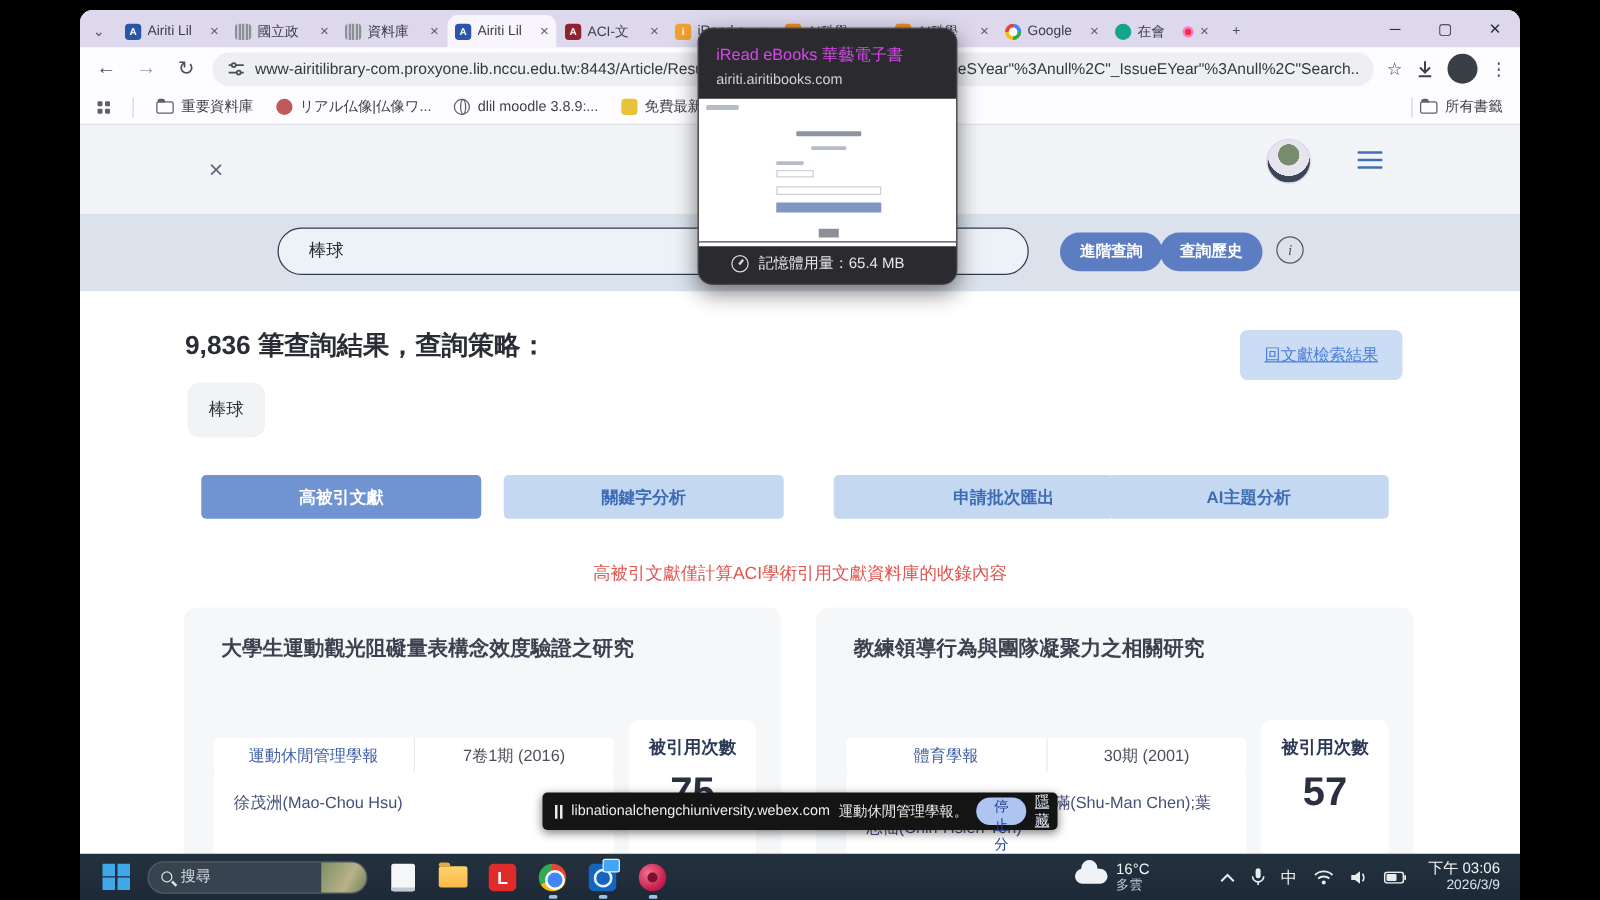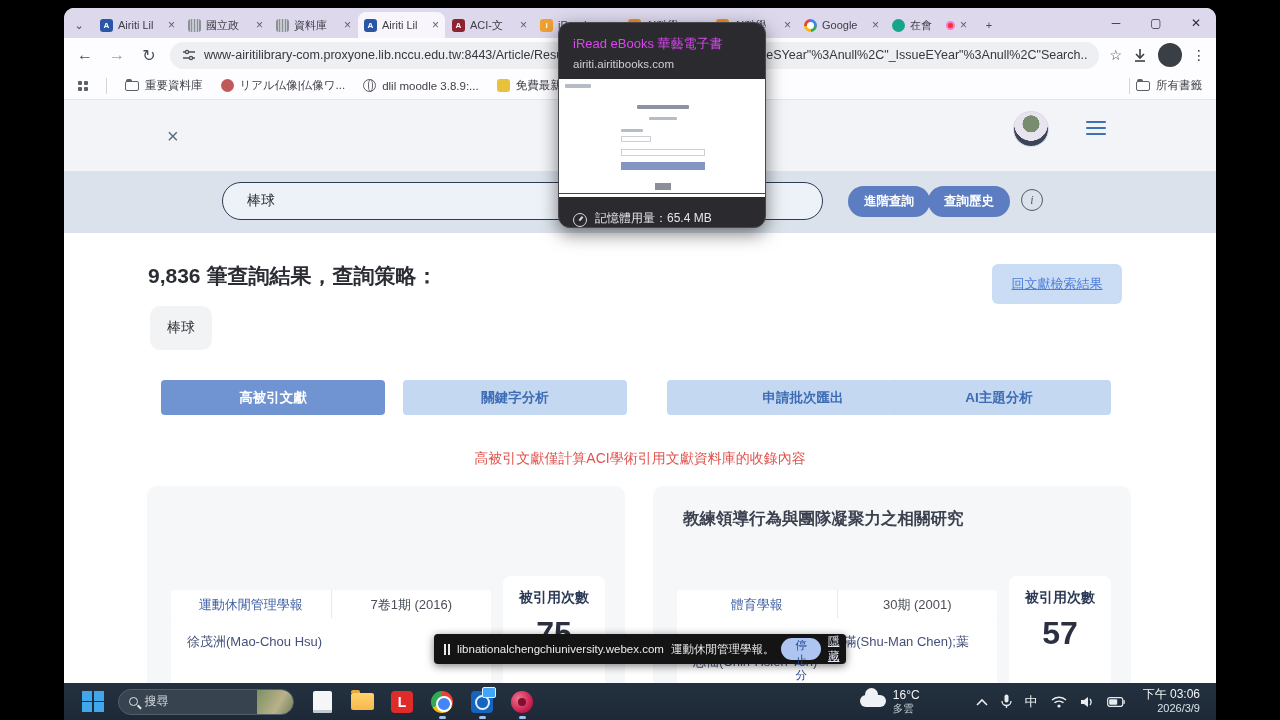--- a/index.html
+++ b/index.html
@@ -124,21 +124,21 @@
   .preview { position:absolute; left:494px; top:22px; width:208px; height:206px; background:#2b2b2f;
     border:1px solid #48484e; border-radius:12px; z-index:60; box-shadow:0 6px 18px rgba(0,0,0,.5);
     overflow:hidden; }
   .pv-title { margin:12px 14px 0; font-size:13px; color:#d946ef; white-space:nowrap; overflow:hidden; }
   .pv-url { margin:5px 14px 0; font-size:11.5px; color:#cfcfd5; }
   .pv-thumb { margin-top:9px; width:100%; height:118px; background:#fff; position:relative; }
   .pv-thumb .mockline { position:absolute; background:#b6bcc6; border-radius:1px; }
   .pv-thumb .mockinput { position:absolute; border:1px solid #ccd0d6; background:#fff; }
   .pv-thumb .mockbtn { position:absolute; background:#8296c2; }
   .pv-foot { position:absolute; left:0; bottom:0; width:100%; height:34px; border-top:1px solid #47474d;
-    display:flex; align-items:flex-end; gap:8px; padding:0 14px; }
+    display:flex; align-items:center; gap:8px; padding:0 26px; }
   .gauge { width:14px; height:14px; border-radius:50%; border:1.5px solid #d9d9de; position:relative; }
   .gauge::after { content:""; position:absolute; left:6px; top:2px; width:1.5px; height:5px;
     background:#d9d9de; transform:rotate(40deg); }
   .pv-mem { font-size:12px; color:#e6e6ea; }
 
   
   .taskbar { position:absolute; left:0; top:683px; width:1152px; height:37px;
     background:linear-gradient(180deg,#24313f,#1d2936); display:flex; align-items:center; z-index:50; }
   .startlogo { margin-left:18px; display:grid; grid-template-columns:10px 10px; grid-gap:1.5px; }
   .startlogo i { width:10px; height:10px; background:#3fa7ea; }
@@ -340,20 +340,21 @@
       <div class="antabs">
         <button class="antab active" style="left:97px;">高被引文獻</button>
         <button class="antab" style="left:339px;">關鍵字分析</button>
         <button class="antab" style="left:603px;padding-left:48px;">申請批次匯出</button>
         <button class="antab" style="left:823px;">AI主題分析</button>
       </div>
 
       <div class="notice">高被引文獻僅計算ACI學術引用文獻資料庫的收錄內容</div>
 
       <div class="card" style="left:83px;">
+        <div class="ttl">大學生運動觀光阻礙量表構念效度驗證之研究</div>
         <div class="jrow">
           <div class="jcell jname">運動休閒管理學報</div>
           <div class="jcell jissue">7卷1期 (2016)</div>
         </div>
         <div class="citedbox">
           <div class="clabel">被引用次數</div>
           <div class="cnum">75</div>
         </div>
         <div class="authbox">徐茂洲(Mao-Chou Hsu)</div>
       </div>

